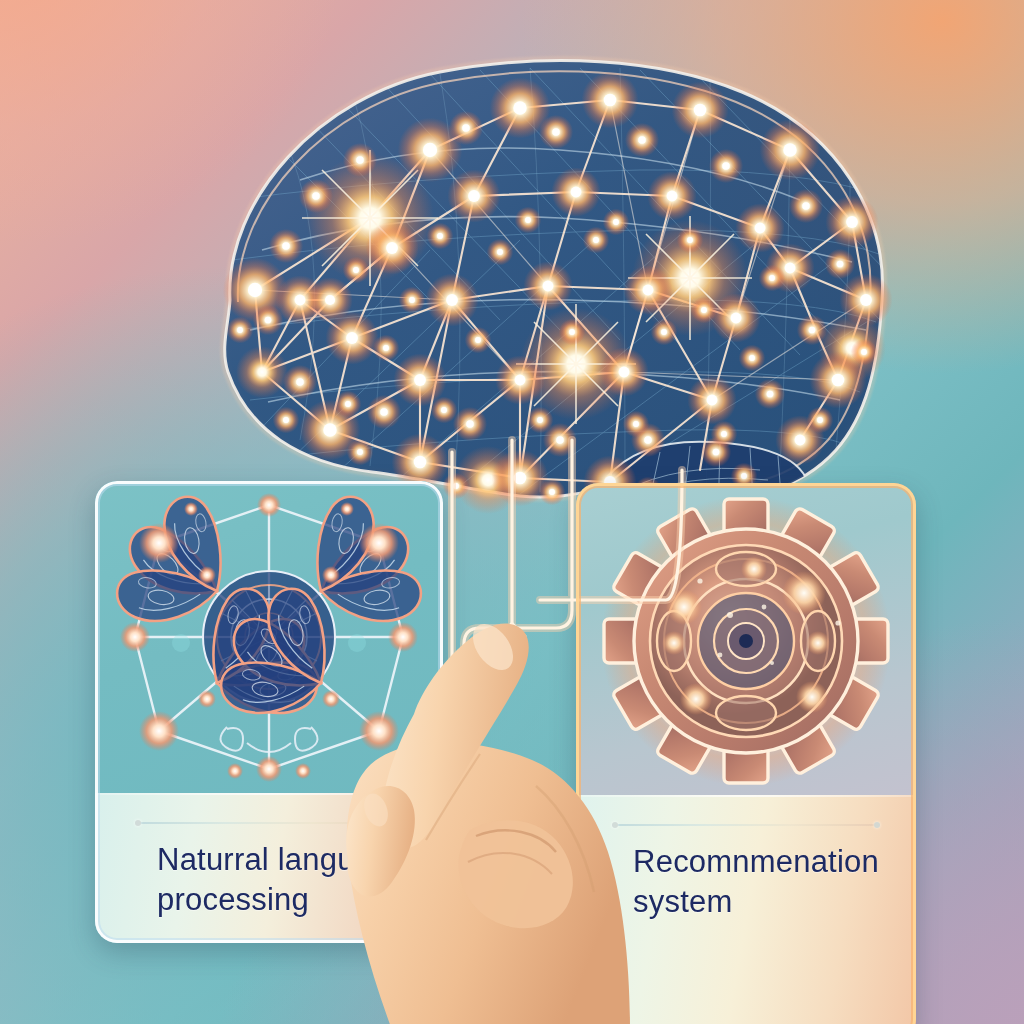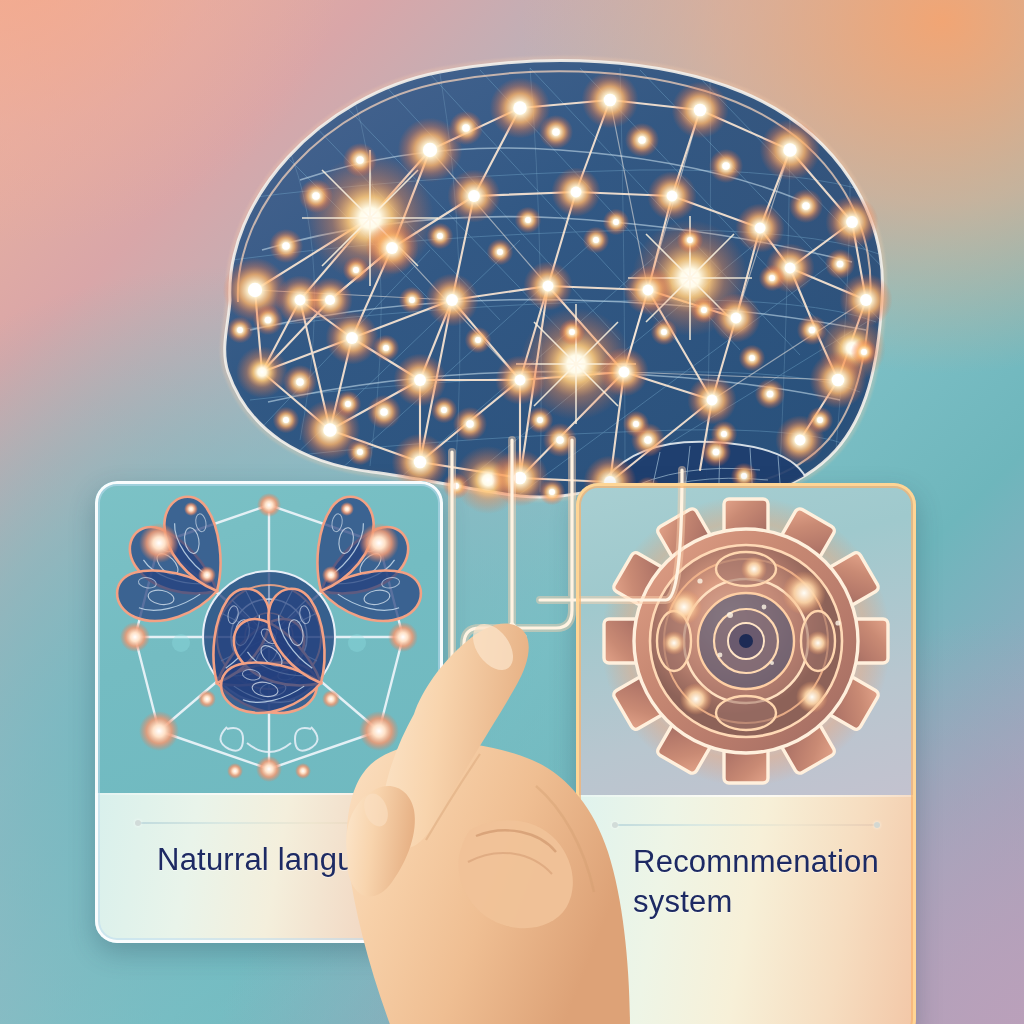--- a/index.html
+++ b/index.html
@@ -513,20 +513,21 @@
             <circle cx="262" cy="162" r="9" fill="#8fe0e4" opacity=".55"></circle>
           </g>
         </svg>
       </div>
 
       <div class="card-label-area">
         <div class="divider-band"></div>
         <div class="deco-line"></div>
         <div class="card-label">
           <span>Naturral language</span><br>
+          <span>processing</span>
         </div>
       </div>
     </div>
     <div class="card-border"></div>
   </div>
 
   <div class="card" id="card-right">
     <div class="card-inner">
       <div class="card-icon-area">
         <svg class="icon-svg" viewBox="0 0 340 312">

